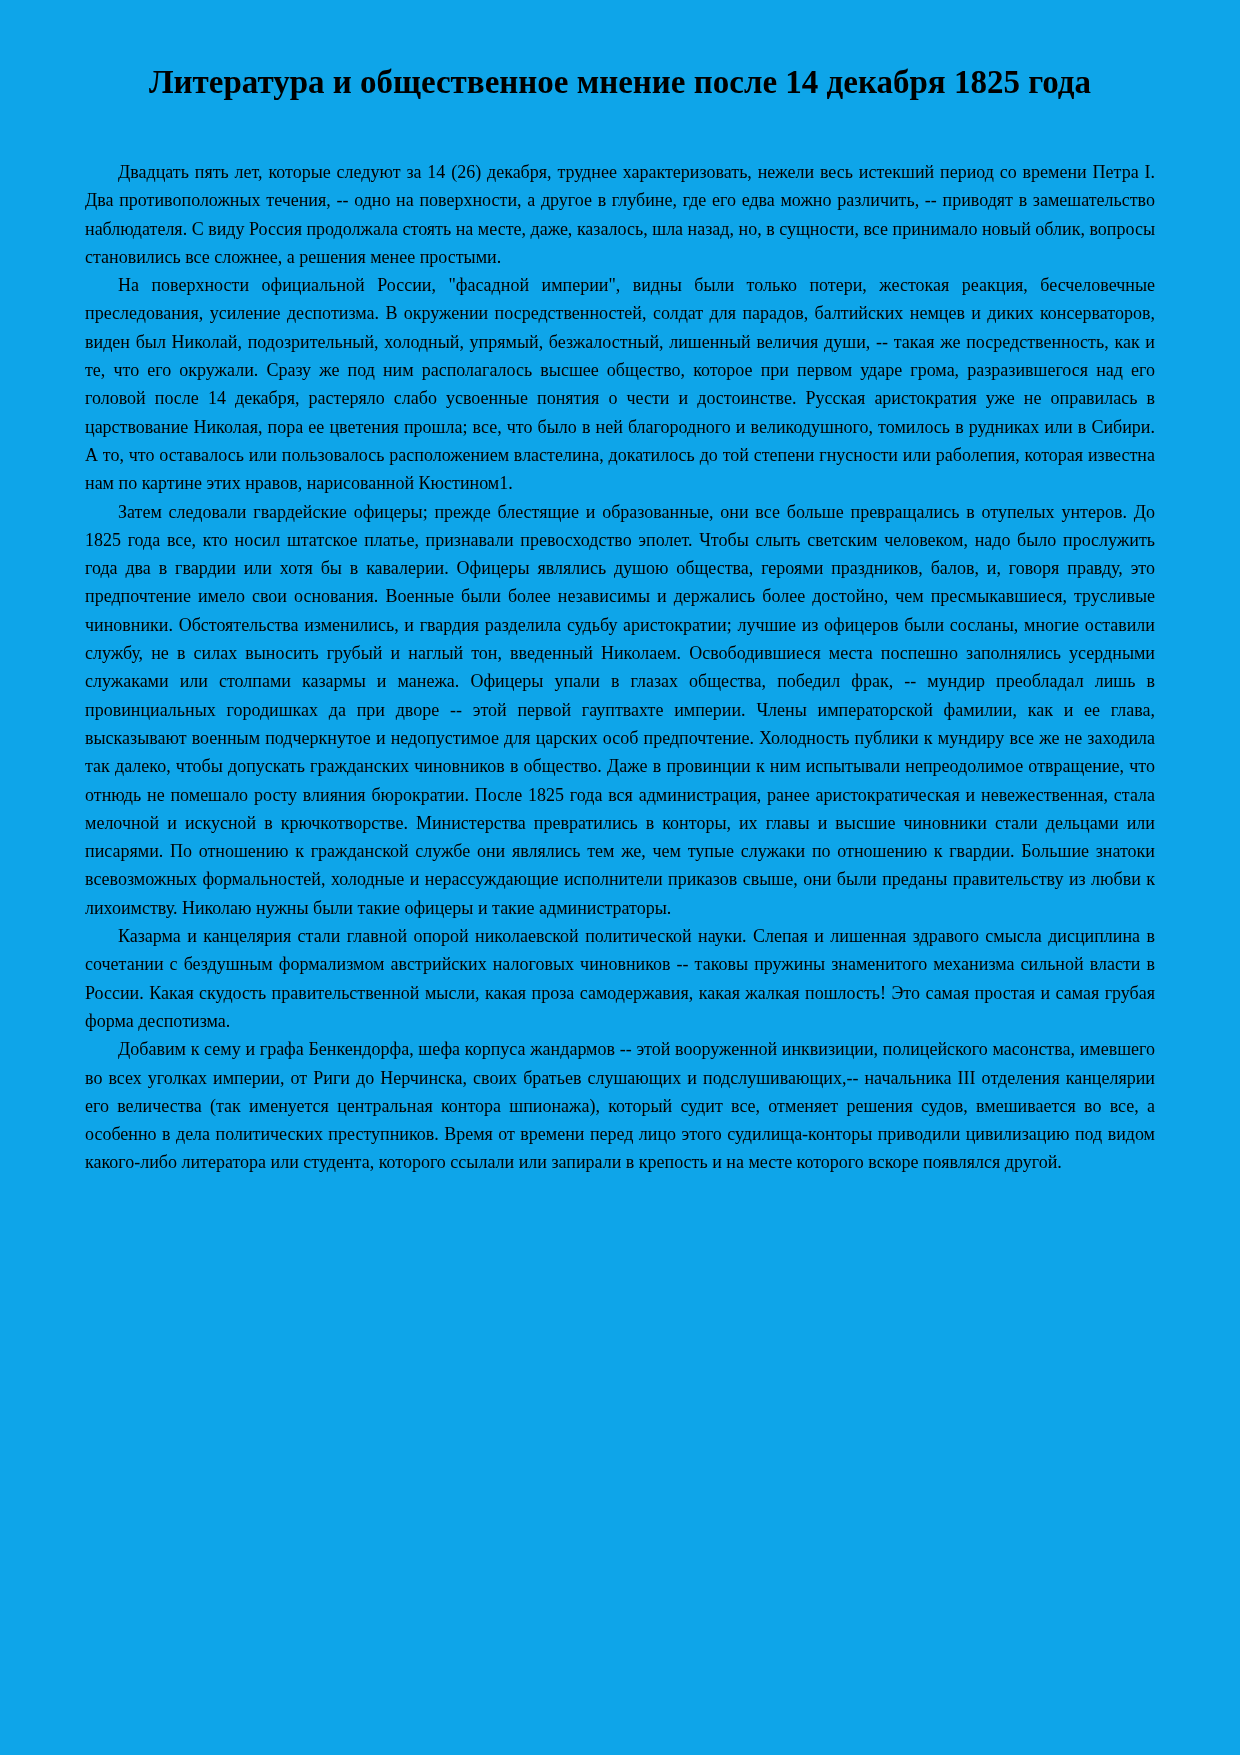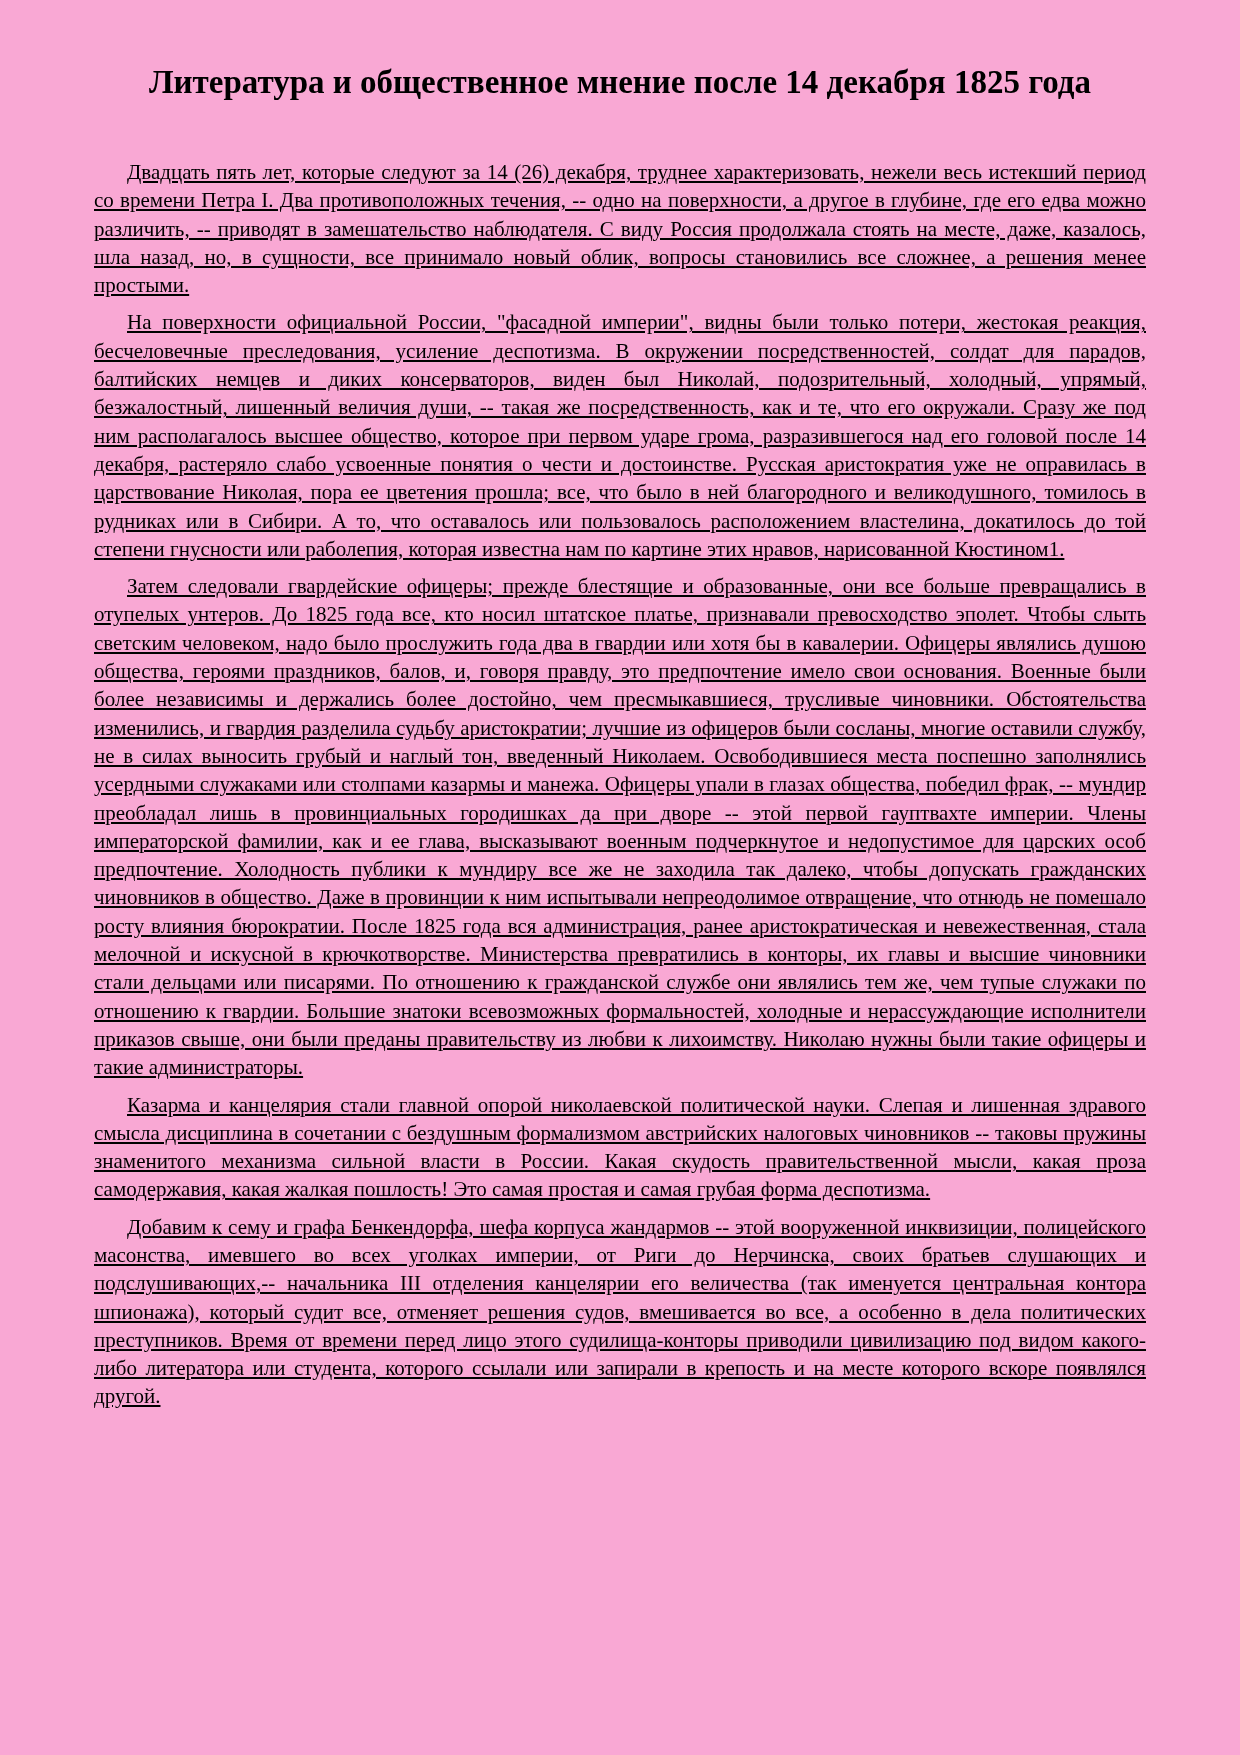--- a/index.html
+++ b/index.html
@@ -11,41 +11,40 @@
     width: 1240px;
     min-height: 1755px;
     color: #000000;
     font-family: "Liberation Serif", serif;
   }
   .page {
     box-sizing: border-box;
     width: 1240px;
     min-height: 1755px;
     padding: 58px 85px 80px 85px;
-    background: #f9a8d4;
+    background: #0ea5e9;
   }
   h1.doc-title {
     font-family: "Liberation Serif", serif;
     font-size: 33px;
     font-weight: bold;
     line-height: 48px;
     text-align: center;
     max-width: 960px;
     margin: 0 auto 52px auto;
     color: #000000;
   }
   .doc-body p {
     font-family: "Liberation Serif", serif;
-    font-size: 21px;
+    font-size: 18px;
     line-height: 28.3px;
     text-align: justify;
     text-indent: 33px;
-    margin: 9px;
+    margin: 0;
     color: #000000;
-    text-decoration: underline;
   }
 </style>
 </head>
 <body>
 
 <div class="page">
   <h1 class="doc-title">Литература и общественное мнение после 14 декабря 1825 года</h1>
   <div class="doc-body">
     <p>Двадцать пять лет, которые следуют за 14 (26) декабря, труднее характеризовать, нежели весь истекший период со времени Петра I. Два противоположных течения, -- одно на поверхности, а другое в глубине, где его едва можно различить, -- приводят в замешательство наблюдателя. С виду Россия продолжала стоять на месте, даже, казалось, шла назад, но, в сущности, все принимало новый облик, вопросы становились все сложнее, а решения менее простыми.</p>
     <p>На поверхности официальной России, "фасадной империи", видны были только потери, жестокая реакция, бесчеловечные преследования, усиление деспотизма. В окружении посредственностей, солдат для парадов, балтийских немцев и диких консерваторов, виден был Николай, подозрительный, холодный, упрямый, безжалостный, лишенный величия души, -- такая же посредственность, как и те, что его окружали. Сразу же под ним располагалось высшее общество, которое при первом ударе грома, разразившегося над его головой после 14 декабря, растеряло слабо усвоенные понятия о чести и достоинстве. Русская аристократия уже не оправилась в царствование Николая, пора ее цветения прошла; все, что было в ней благородного и великодушного, томилось в рудниках или в Сибири. А то, что оставалось или пользовалось расположением властелина, докатилось до той степени гнусности или раболепия, которая известна нам по картине этих нравов, нарисованной Кюстином1.</p>

